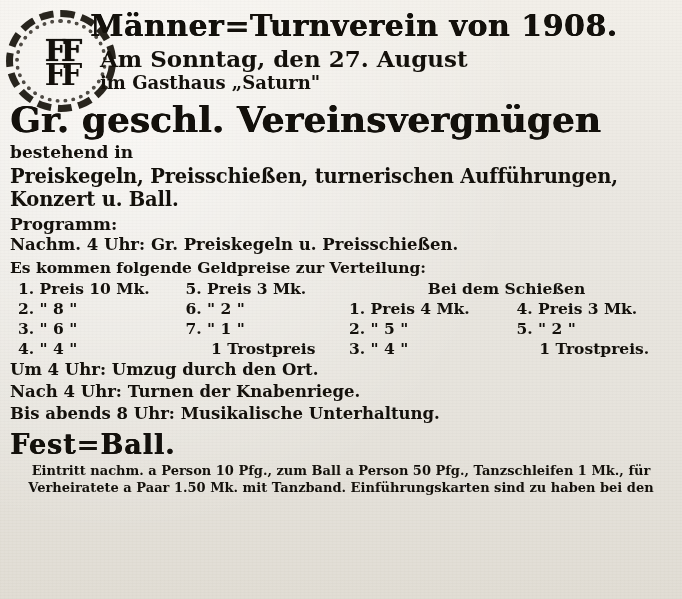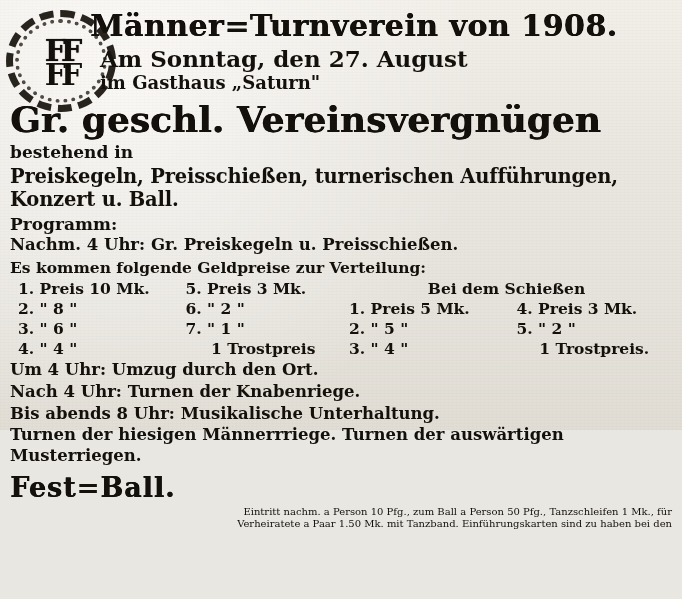--- a/index.html
+++ b/index.html
@@ -4,21 +4,21 @@
 <style>
   html,body{margin:0;padding:0;}
   body{
     width:682px;height:599px;overflow:hidden;
     background:#e9e7e2;
     font-family:"DejaVu Serif", serif;
     color:#17140f;
   }
   .poster{
     position:relative;
-    width:682px;height:430px;
+    width:682px;height:599px;
     box-sizing:border-box;
     padding:6px 10px 4px 10px;
     background:
       radial-gradient(circle at 18% 22%, rgba(255,255,255,0.55), rgba(255,255,255,0) 55%),
       linear-gradient(180deg,#efece6 0%,#e7e4de 35%,#e3e0d9 70%,#dedad2 100%);
     filter:contrast(1.03);
   }
   .grain{
     position:absolute;inset:0;
     pointer-events:none;
@@ -110,22 +110,22 @@
   .ptable td{padding:0 0 1px 0;white-space:nowrap;margin-top:32px;}
   .ptable td.c1{width:50%;padding-left:8px;}
   .ptable td.c2{width:50%;padding-left:10px;}
   .trost{font-size:15.5px;font-weight:bold;text-align:center;padding-left:34px;}
 
   .t-fest{
     font-size:27px;font-weight:bold;margin:5px 0 3px 0;letter-spacing:1px;
     text-shadow:0.5px 0 0 #000;
   }
   .t-fine{
-    font-size:10px;line-height:1.28;font-weight:normal;margin:0;
-    text-align:right;
+    font-size:13px;line-height:1.28;font-weight:bold;margin:0;
+    text-align:center;
   }
 </style>
 </head>
 <body>
 
 <div class="poster">
 
   <div class="emblem">
     <div class="ring"></div>
     <div class="ring2"></div>
@@ -172,21 +172,21 @@
           <td class="c2 trost">1 Trostpreis</td>
         </tr>
       </tbody>
         </table>
     </div>
     <div class="col">
       <div class="colhdr">Bei dem Schießen</div>
       <table class="ptable">
         <tbody>
             <tr>
-          <td class="c1">1. Preis 5 Mk.</td>
+          <td class="c1">1. Preis 4 Mk.</td>
           <td class="c2">4. Preis 3 Mk.</td>
         </tr>
         <tr>
           <td class="c1">2.    "     5   "</td>
           <td class="c2">5.    "     2   "</td>
         </tr>
         <tr>
           <td class="c1">3.    "     4   "</td>
           <td class="c2 trost">1 Trostpreis.</td>
         </tr>
@@ -200,21 +200,20 @@
     <span>Umzug durch den Ort.</span>
   </div>
   <div class="line">
     <span class="lbl">Nach 4 Uhr:</span>
     <span>Turnen der Knabenriege.</span>
   </div>
   <div class="line">
     <span class="lbl">Bis abends 8 Uhr:</span>
     <span>Musikalische Unterhaltung.</span>
   </div>
-  <div class="line">Turnen der hiesigen Männerrriege. Turnen der auswärtigen Musterriegen.</div>
 
   <div class="fr center t-fest">Fest=Ball.</div>
 
   <div class="t-fine">Eintritt nachm. a Person 10 Pfg., zum Ball a Person 50 Pfg., Tanzschleifen 1 Mk., für</div>
   <div class="t-fine">Verheiratete a Paar 1.50 Mk. mit Tanzband. Einführungskarten sind zu haben bei den</div>
 
   <div class="grain"></div>
 </div>
 
 </body></html>

